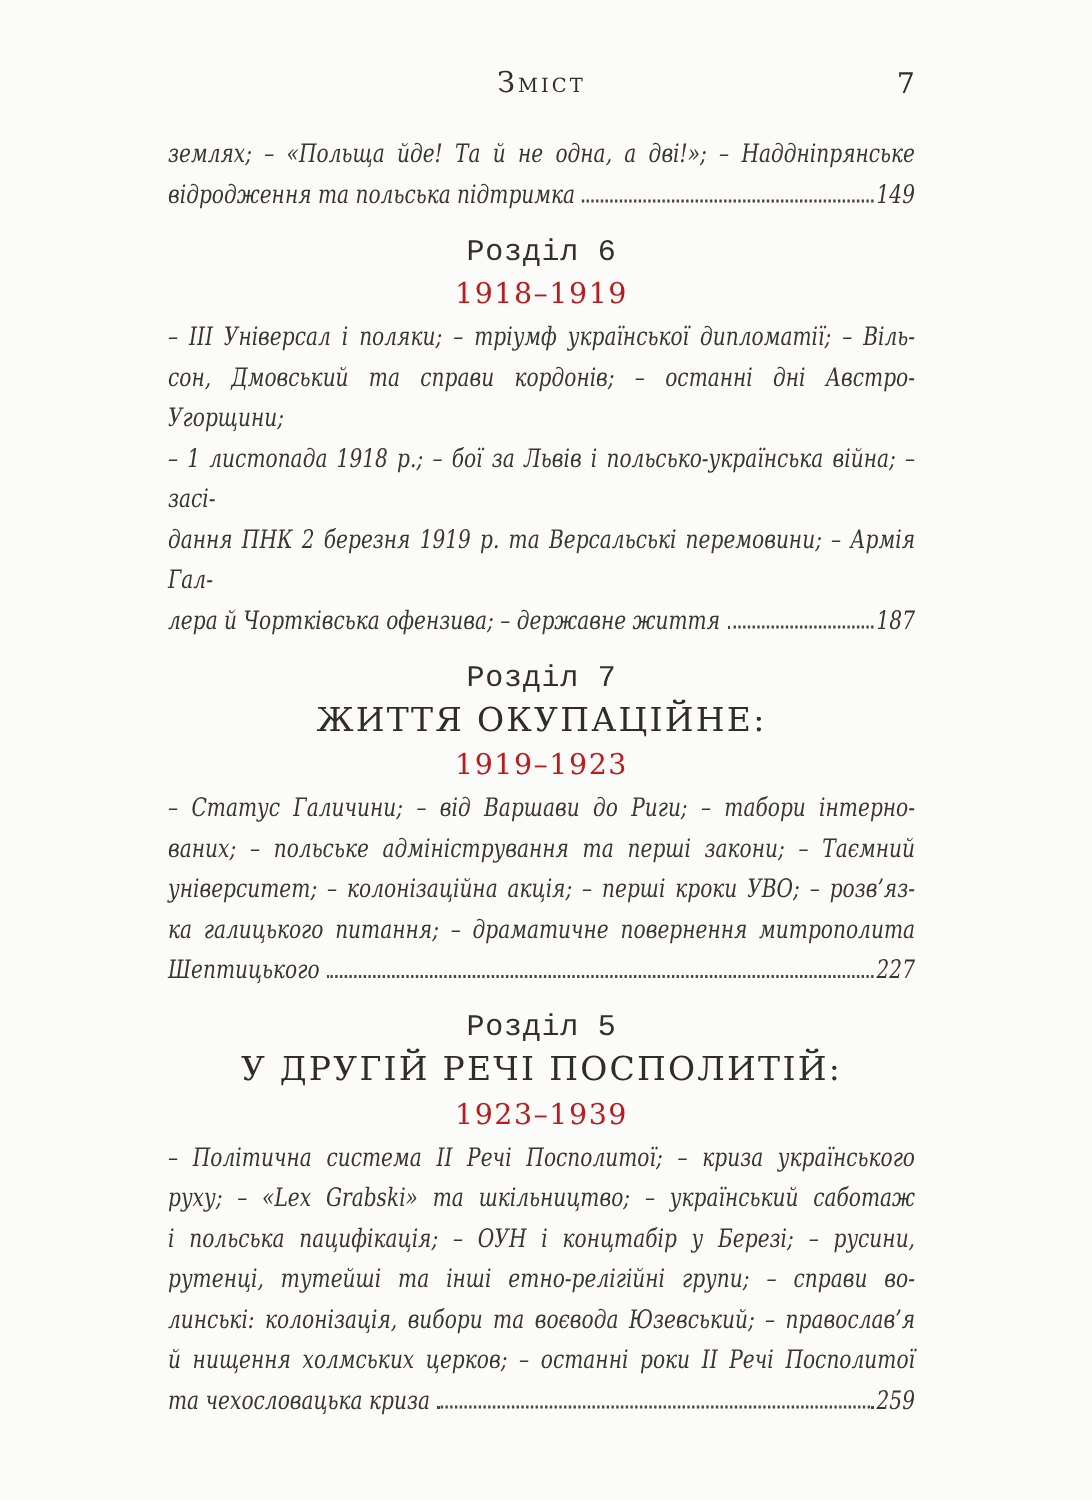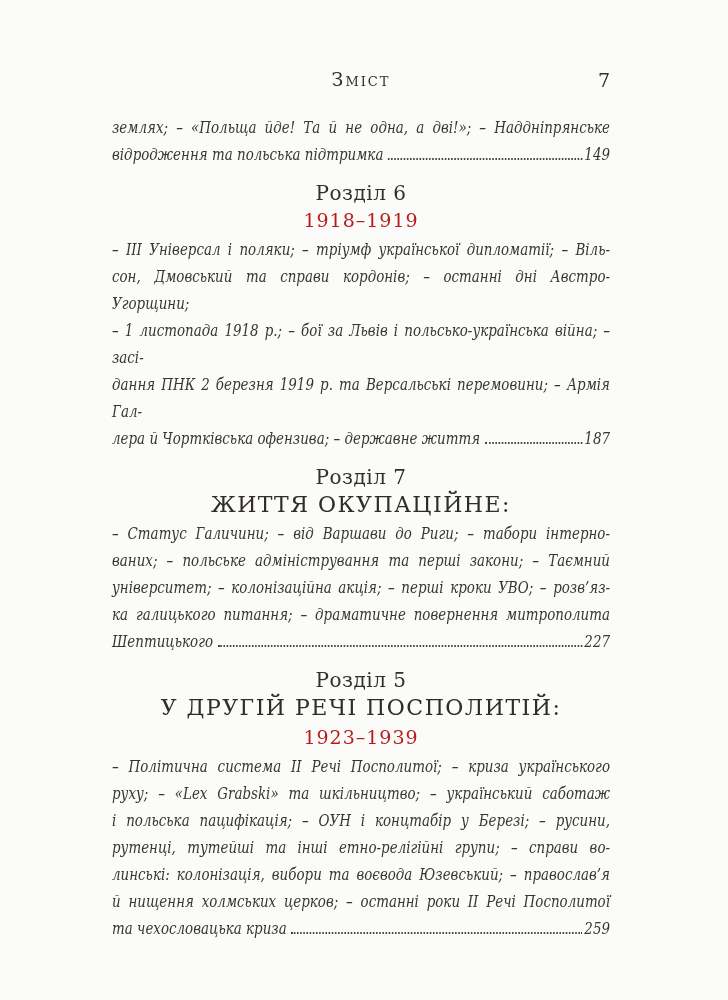--- a/index.html
+++ b/index.html
@@ -5,21 +5,21 @@
   html, body { margin: 0; padding: 0; }
   body {
     width: 728px; height: 1000px;
     background: #fbfbf9;
     color: #38342e;
     font-family: "DejaVu Serif", serif;
     overflow: hidden;
   }
   .page {
     position: relative;
-    padding: 68px 0 0 112px;
+    padding: 44px 0 0 112px;
     width: 498px;
   }
   .header {
     position: relative;
     height: 26px;
     margin-bottom: 20px;
   }
   .header-title {
     text-align: center;
     font-variant: small-caps;
@@ -60,20 +60,21 @@
     min-width: 18px;
   }
   .page-ref { white-space: nowrap; }
   .chapter { margin-top: 12px; }
   .ch-label {
     text-align: center;
     font-size: 20px;
     line-height: 26px;
     letter-spacing: 0.5px;
     color: #33302a;
+    font-family: Liberation Mono, monospace;
   }
   .ch-title {
     text-align: center;
     font-size: 22px;
     line-height: 30px;
     letter-spacing: 1.5px;
     color: #302d27;
   }
   .ch-years {
     text-align: center;
@@ -116,20 +117,21 @@
         <span class="line-text">лера й Чортківська офензива; – державне життя</span>
         <span class="dot-leader"></span>
         <span class="page-ref">187</span>
       </div>
     </div>
   </section>
 
   <section class="chapter">
     <div class="ch-label">Розділ 7</div>
     <div class="ch-title">ЖИТТЯ ОКУПАЦІЙНЕ:</div>
+    <div class="ch-years">1919–1923</div>
     <div class="entry-body">
       <div class="toc-line">– Статус Галичини; – від Варшави до Риги; – табори інтерно-</div>
       <div class="toc-line">ваних; – польське адміністрування та перші закони; – Таємний</div>
       <div class="toc-line">університет; – колонізаційна акція; – перші кроки УВО; – розв’яз-</div>
       <div class="toc-line">ка галицького питання; – драматичне повернення митрополита</div>
       <div class="toc-line last">
         <span class="line-text">Шептицького</span>
         <span class="dot-leader"></span>
         <span class="page-ref">227</span>
       </div>

